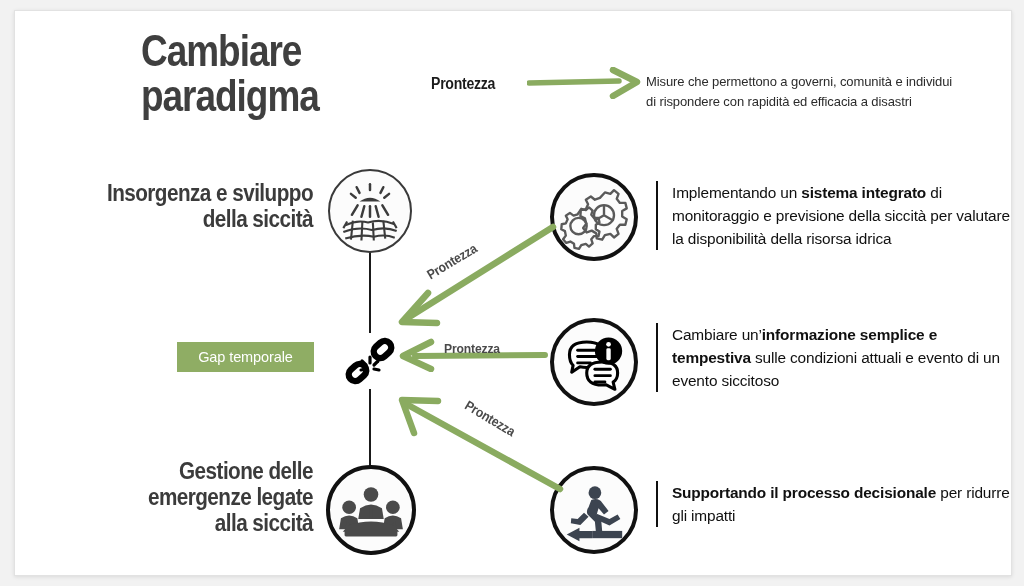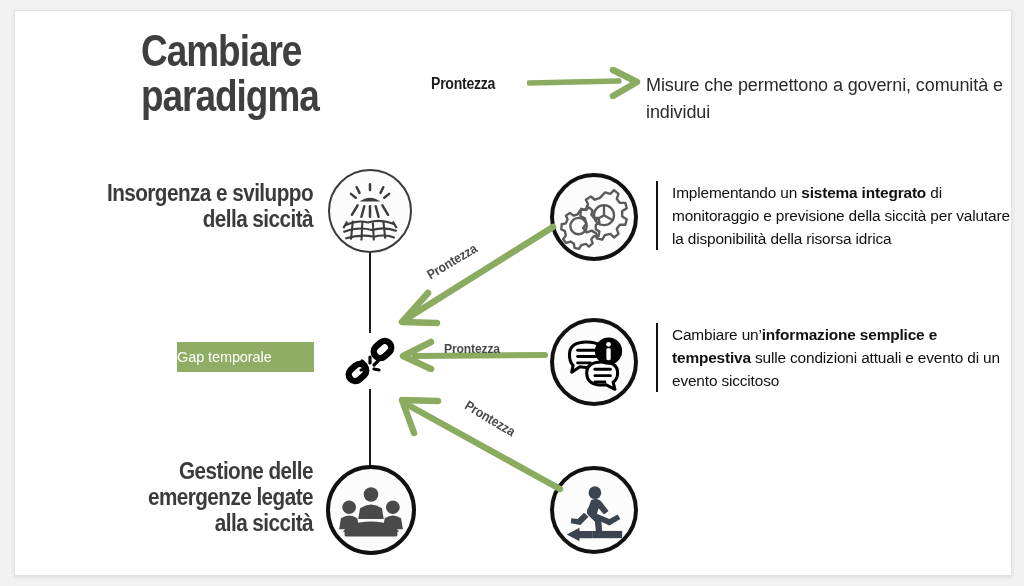--- a/index.html
+++ b/index.html
@@ -55,21 +55,21 @@
   }
   #legend-arrow{
     position:absolute;
     left:512px; top:56px;
     width:116px; height:32px;
   }
   #legend-text{
     position:absolute;
     left:631px; top:61px;
     width:360px;
-    font-size:18px;
+    font-size:13px;
     line-height:1.52;
     color:#2b2b2b;
     letter-spacing:-0.1px;
   }
 
   
   .side-head{
     position:absolute;
     font-weight:bold;
     color:#3b3b3b;
@@ -84,20 +84,21 @@
 
   
   #gap-badge{
     position:absolute;
     left:162px; top:331px;
     width:137px; height:30px;
     background:#8fad64;
     color:#ffffff;
     font-size:14.5px;
     line-height:30px;
+    text-align:center;
     letter-spacing:-0.1px;
   }
 
   
   .spine{
     position:absolute;
     left:354px;
     width:2px;
     background:#1a1a1a;
   }
@@ -180,20 +181,21 @@
 
     <div id="legend-arrow">
       <svg viewBox="0 0 116 32" xmlns="http://www.w3.org/2000/svg">
         <path d="M2 16 L92 14" stroke="#8aab60" stroke-width="5.5" stroke-linecap="round" fill="none"></path>
         <path d="M86 3 L110 15 L86 29" stroke="#8aab60" stroke-width="6.5" stroke-linecap="round" stroke-linejoin="round" fill="none"></path>
       </svg>
     </div>
 
     <div id="legend-text">
       <div>Misure che permettono a governi, comunità e individui</div>
+      <div>di rispondere con rapidità ed efficacia a disastri</div>
     </div>
 
     <div class="side-head" id="head-top">
       <div>Insorgenza e sviluppo</div>
       <div>della siccità</div>
     </div>
 
     <div class="side-head" id="head-bottom">
       <div>Gestione delle</div>
       <div>emergenze legate</div>
@@ -345,15 +347,18 @@
     <div class="alabel" id="alabel-3">Prontezza</div>
 
     <div class="rtext" id="rtext-1">
       <span>Implementando un </span><b>sistema integrato</b><span> di monitoraggio e previsione della siccità per valutare la disponibilità della risorsa idrica</span>
     </div>
 
     <div class="rtext" id="rtext-2">
       <span>Cambiare un’</span><b>informazione semplice e tempestiva</b><span> sulle condizioni attuali e evento di un evento siccitoso</span>
     </div>
 
+    <div class="rtext" id="rtext-3">
+      <span></span><b>Supportando il processo decisionale</b><span> per ridurre gli impatti</span>
+    </div>
 
   </div>
 </div>
 
 </body></html>

